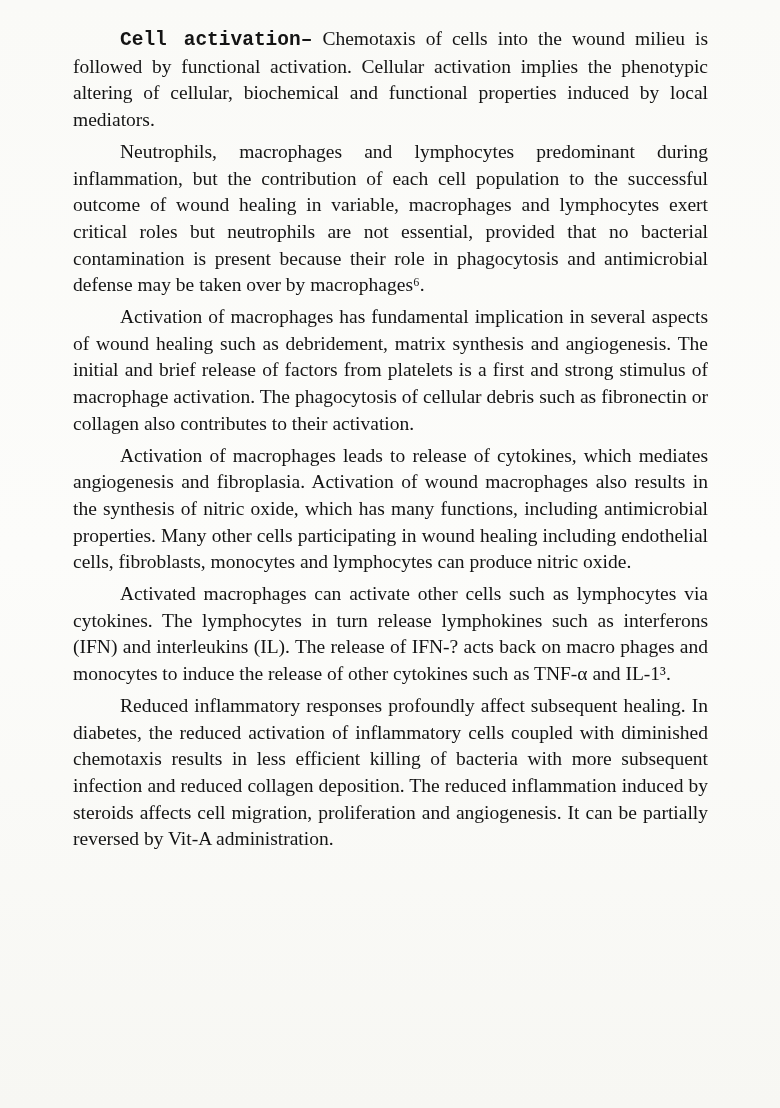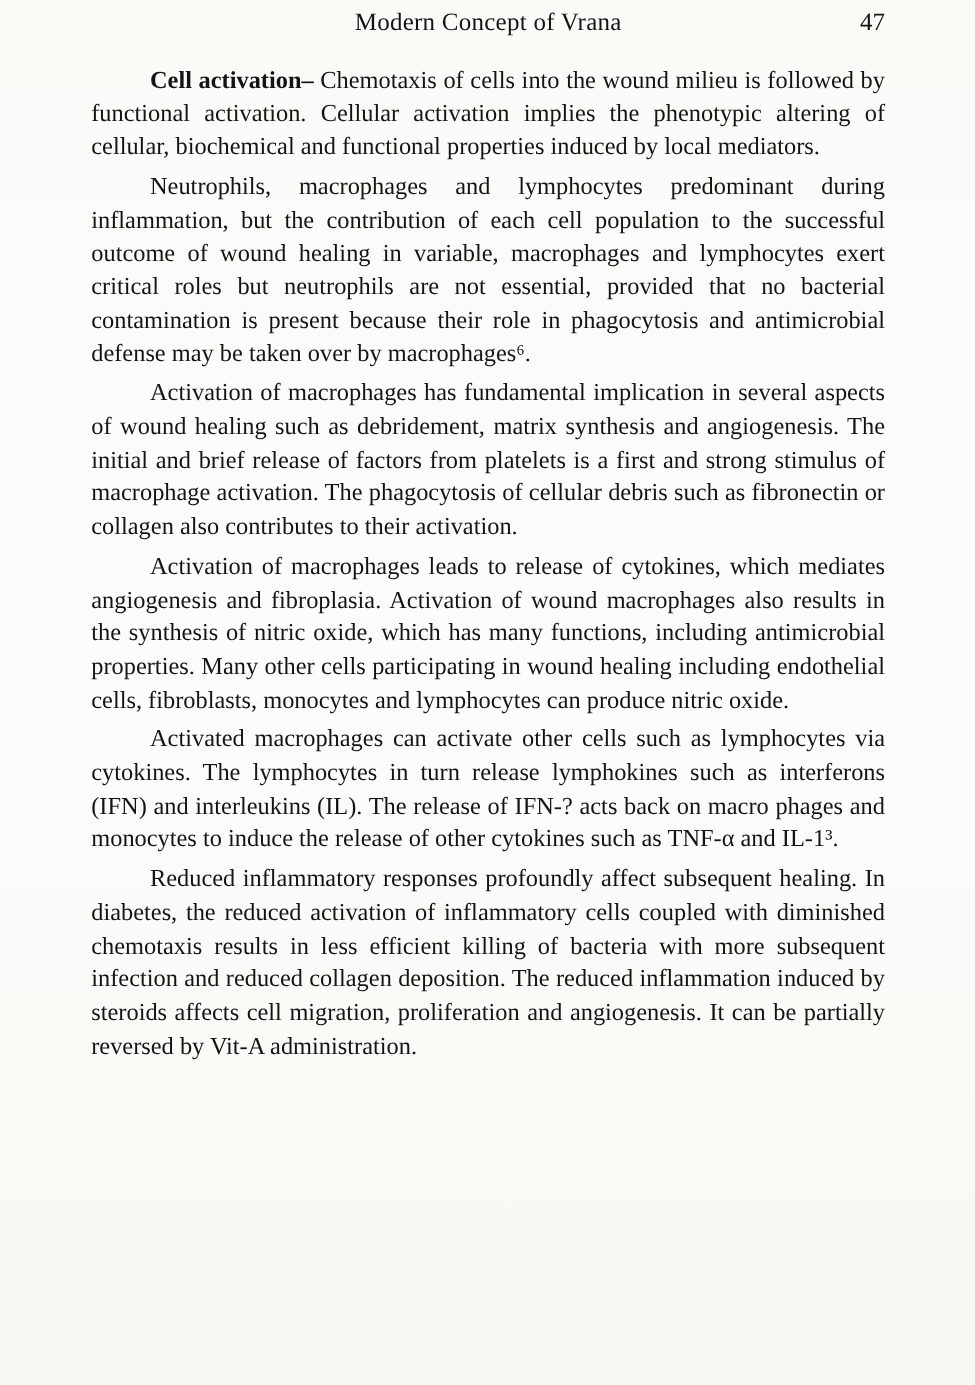--- a/index.html
+++ b/index.html
@@ -44,30 +44,27 @@
     font-size: 19.5px;
     line-height: 26.7px;
     text-align: justify;
   }
   .para {
     margin: 0 0 5px 0;
     text-indent: 47px;
   }
   .para b {
     font-weight: bold;
+    font-family: Liberation Mono, monospace;
   }
 </style>
 </head>
 <body>
 
 <div class="page">
-  <header class="page-header">
-    <span class="running-title">Modern Concept of Vrana</span>
-    <span class="page-number">47</span>
-  </header>
   <main class="page-body">
 
   <p class="para"><b>Cell activation–</b> Chemotaxis of cells into the wound milieu is followed by functional activation. Cellular activation implies the phenotypic altering of cellular, biochemical and functional properties induced by local mediators.</p>
       <p class="para">Neutrophils, macrophages and lymphocytes predominant during inflammation, but the contribution of each cell population to the successful outcome of wound healing in variable, macrophages and lymphocytes exert critical roles but neutrophils are not essential, provided that no bacterial contamination is present because their role in phagocytosis and antimicrobial defense may be taken over by macrophages⁶.</p>
       <p class="para">Activation of macrophages has fundamental implication in several aspects of wound healing such as debridement, matrix synthesis and angiogenesis. The initial and brief release of factors from platelets is a first and strong stimulus of macrophage activation. The phagocytosis of cellular debris such as fibronectin or collagen also contributes to their activation.</p>
       <p class="para">Activation of macrophages leads to release of cytokines, which mediates angiogenesis and fibroplasia. Activation of wound macrophages also results in the synthesis of nitric oxide, which has many functions, including antimicrobial properties. Many other cells participating in wound healing including endothelial cells, fibroblasts, monocytes and lymphocytes can produce nitric oxide.</p>
       <p class="para">Activated macrophages can activate other cells such as lymphocytes via cytokines. The lymphocytes in turn release lymphokines such as interferons (IFN) and interleukins (IL). The release of IFN-? acts back on macro phages and monocytes to induce the release of other cytokines such as TNF-α and IL-1³.</p>
       <p class="para">Reduced inflammatory responses profoundly affect subsequent healing. In diabetes, the reduced activation of inflammatory cells coupled with diminished chemotaxis results in less efficient killing of bacteria with more subsequent infection and reduced collagen deposition. The reduced inflammation induced by steroids affects cell migration, proliferation and angiogenesis. It can be partially reversed by Vit-A administration.</p>
     </main>
 </div>

